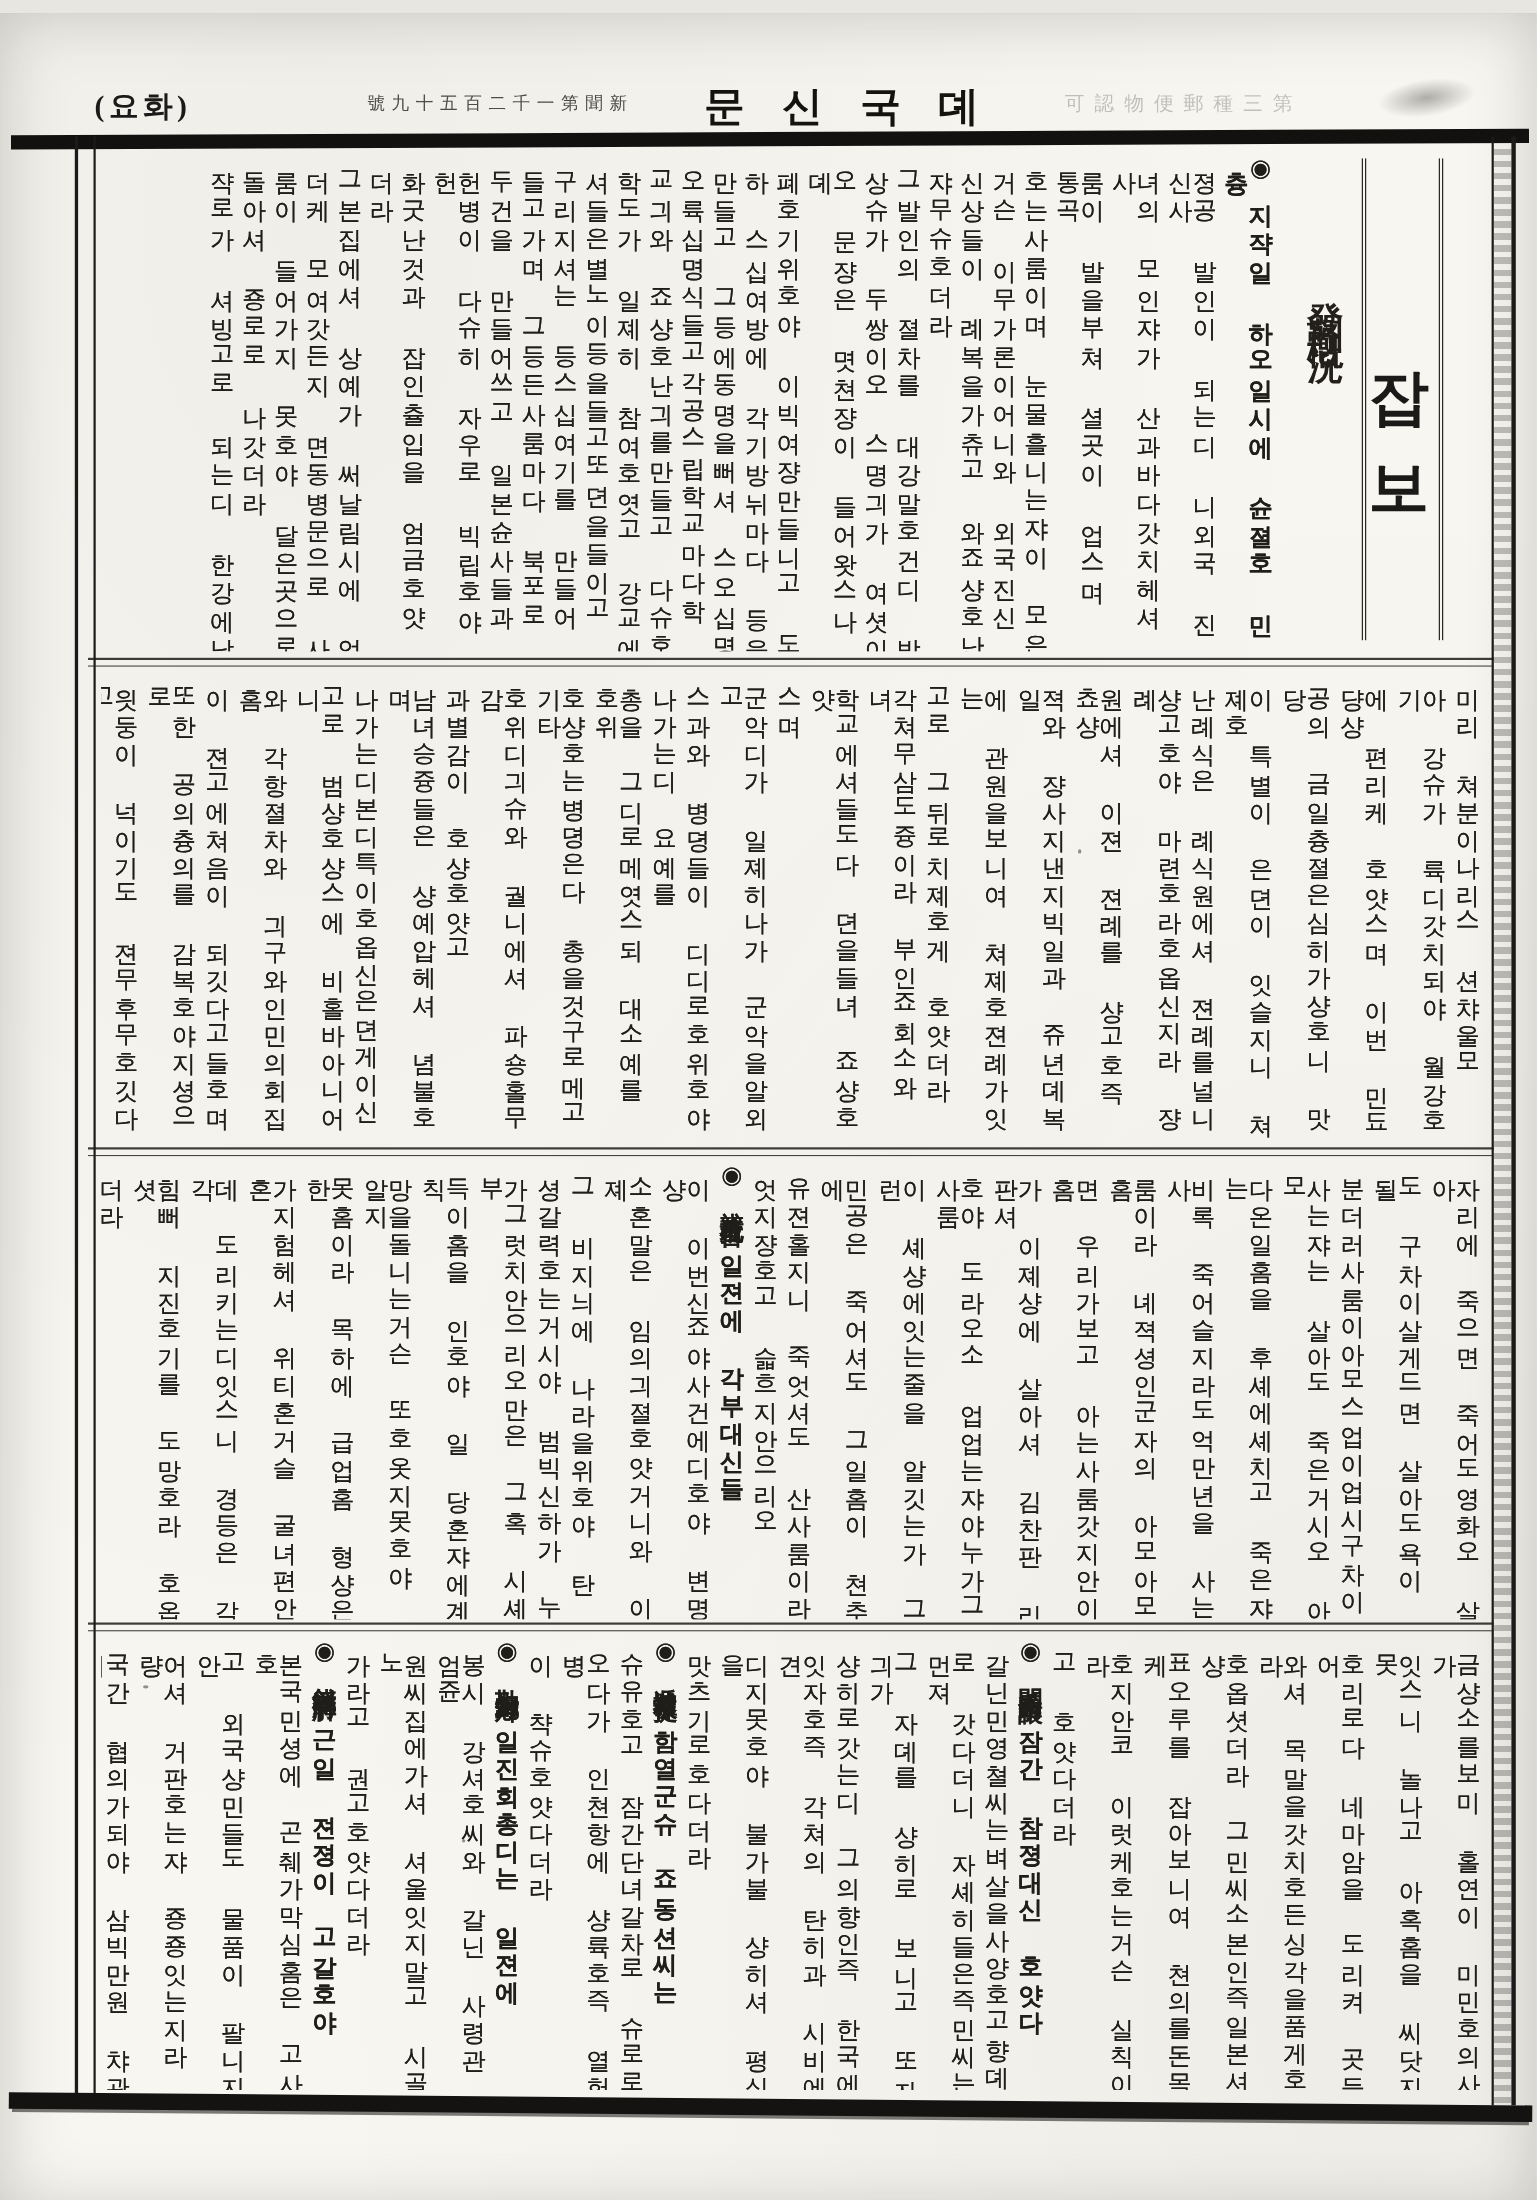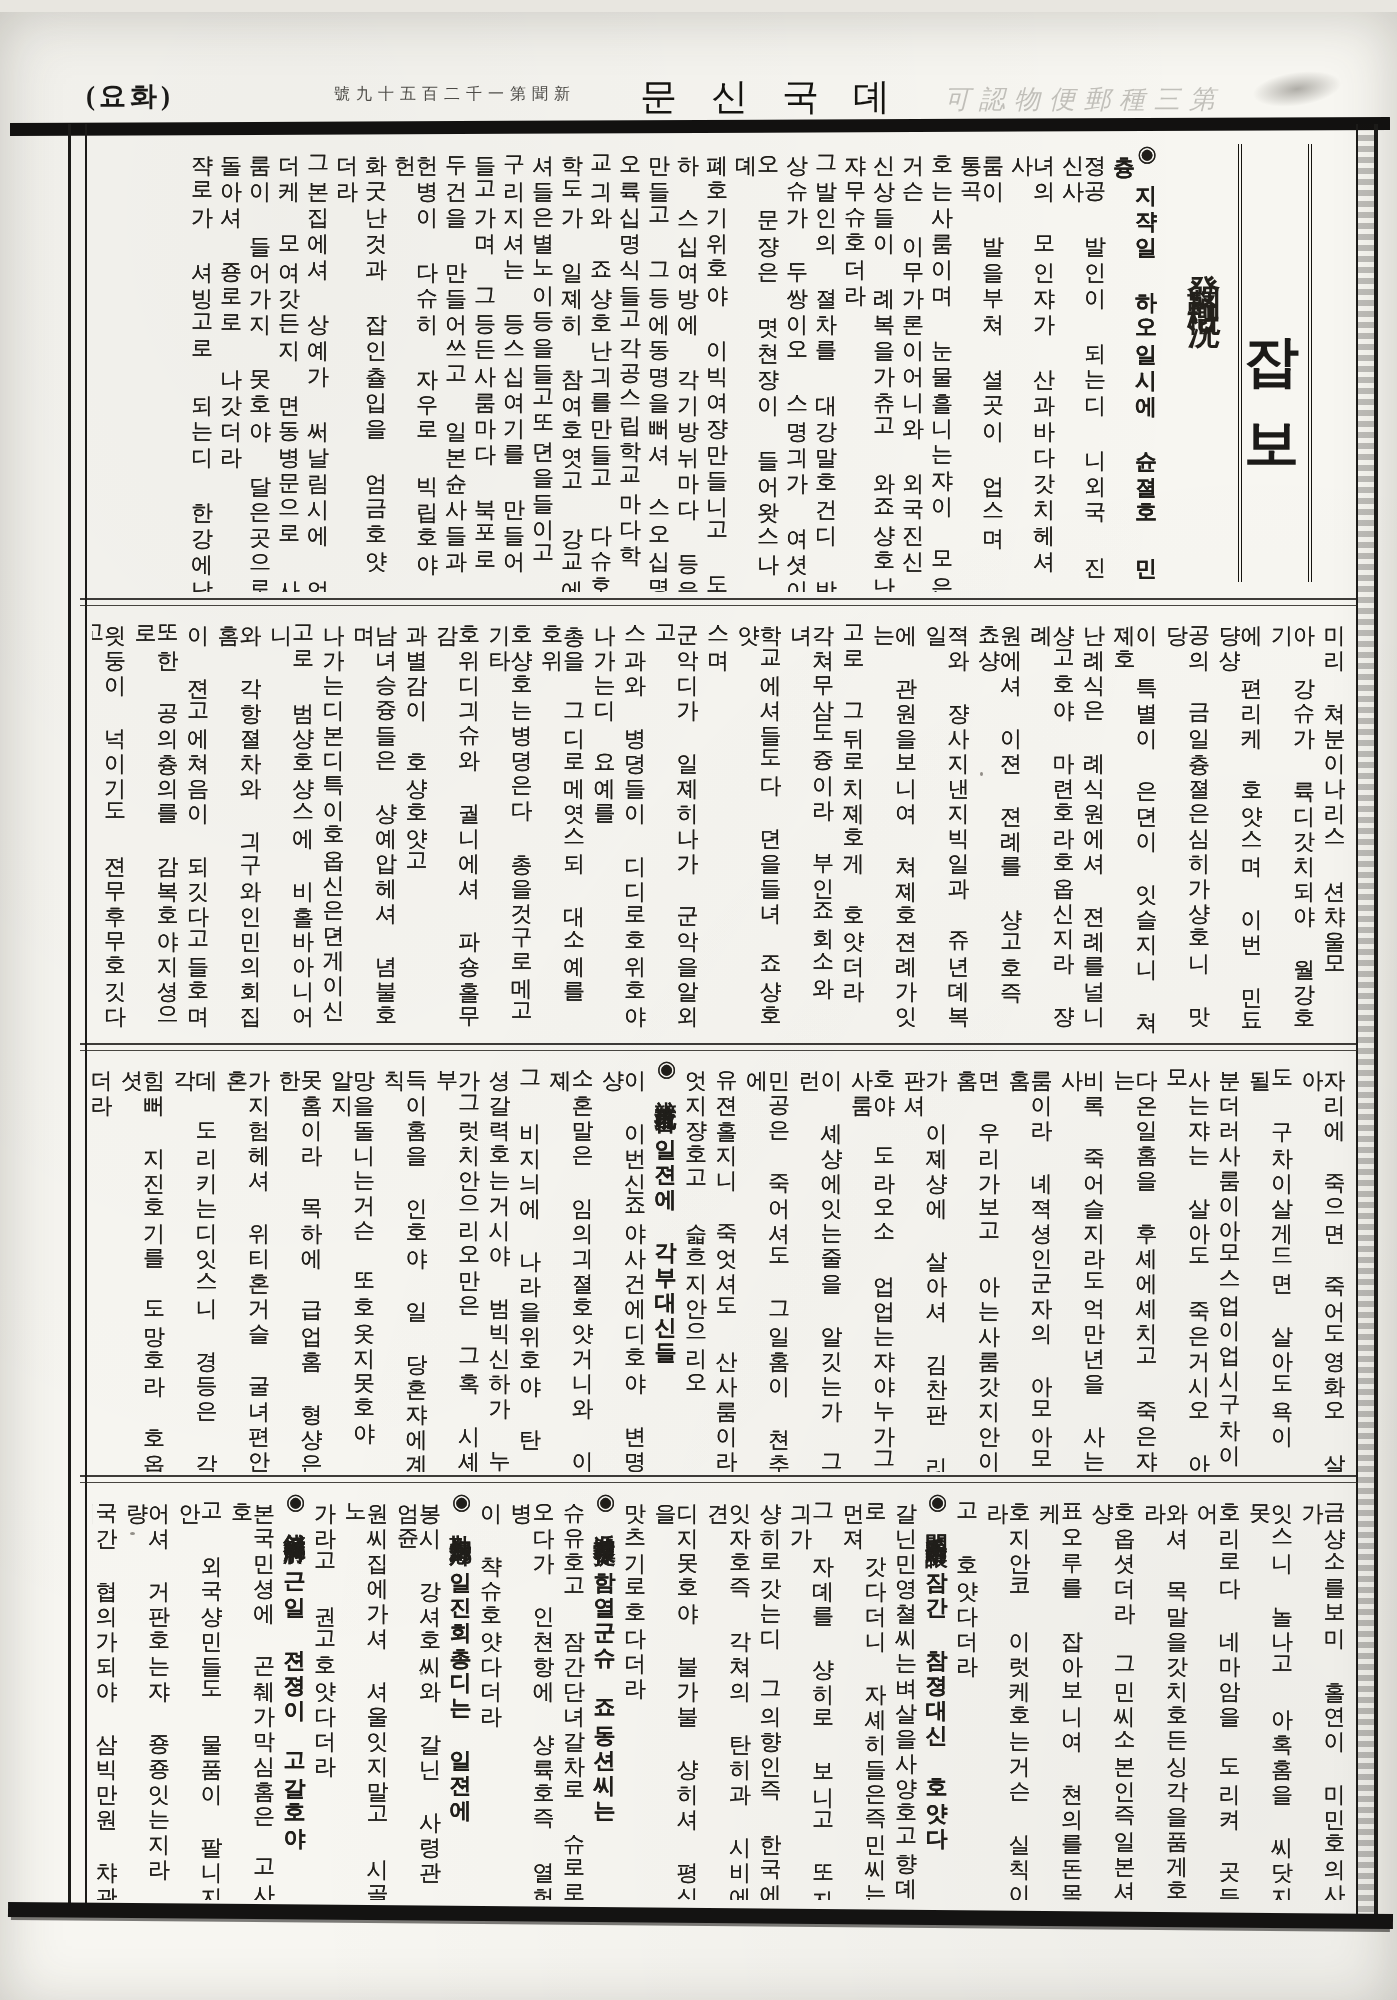--- a/index.html
+++ b/index.html
@@ -16,22 +16,22 @@
   }
   
   .frame-top{position:absolute;left:10px;top:108px;width:1380px;height:13px;background:#121110;transform:rotate(-0.25deg);}
   .frame-bottom{position:absolute;left:8px;top:1896px;width:1385px;height:15px;background:#141312;transform:rotate(0.5deg);box-shadow:0 6px 0 -3px rgba(20,18,16,.55);}
   .frame-left{position:absolute;left:68px;top:112px;width:14px;height:1790px;border-left:3px solid #1c1b19;border-right:2px solid #1c1b19;}
   .frame-right{position:absolute;left:1356px;top:112px;width:16px;height:1790px;border-left:2px solid #1c1b19;border-right:4px solid #1c1b19;background:repeating-linear-gradient(180deg,rgba(20,18,16,.25) 0 6px,transparent 6px 11px);}
   
   .masthead{position:absolute;left:0;top:58px;width:1397px;height:50px;}
   .day{position:absolute;left:86px;top:8px;font-size:27px;font-weight:bold;letter-spacing:4px;}
   .issue{position:absolute;left:334px;top:14px;font-size:16px;letter-spacing:6px;color:#2a2824;opacity:.82;filter:blur(.3px);}
-  .title{position:absolute;left:640px;top:2px;font-size:37px;font-weight:normal;letter-spacing:34px;color:#14130f;}
-  .stamp{position:absolute;left:944px;top:12px;font-size:26px;letter-spacing:9px;color:#3a372f;opacity:.28;filter:blur(.5px);font-style:italic;}
+  .title{position:absolute;left:640px;top:2px;font-size:37px;font-weight:bold;letter-spacing:34px;color:#14130f;}
+  .stamp{position:absolute;left:968px;top:12px;font-size:18px;letter-spacing:9px;color:#3a372f;opacity:.28;filter:blur(.5px);}
   .smudge{position:absolute;left:1252px;top:2px;width:90px;height:34px;background:radial-gradient(ellipse,rgba(40,36,28,.35),transparent 70%);transform:rotate(-8deg);}
   
   .rule-h{position:absolute;left:80px;width:1278px;height:5px;border-top:2px solid #1e1c19;border-bottom:1px solid #2a2722;opacity:.85;}
   
   .jabbo{
     position:absolute;left:1238px;top:132px;width:74px;height:438px;
     border-left:4px double #15130f;border-right:4px double #15130f;
     writing-mode:vertical-rl;text-orientation:upright;
     font-size:55px;font-weight:bold;letter-spacing:34px;
     padding-top:152px;box-sizing:border-box;text-align:left;

